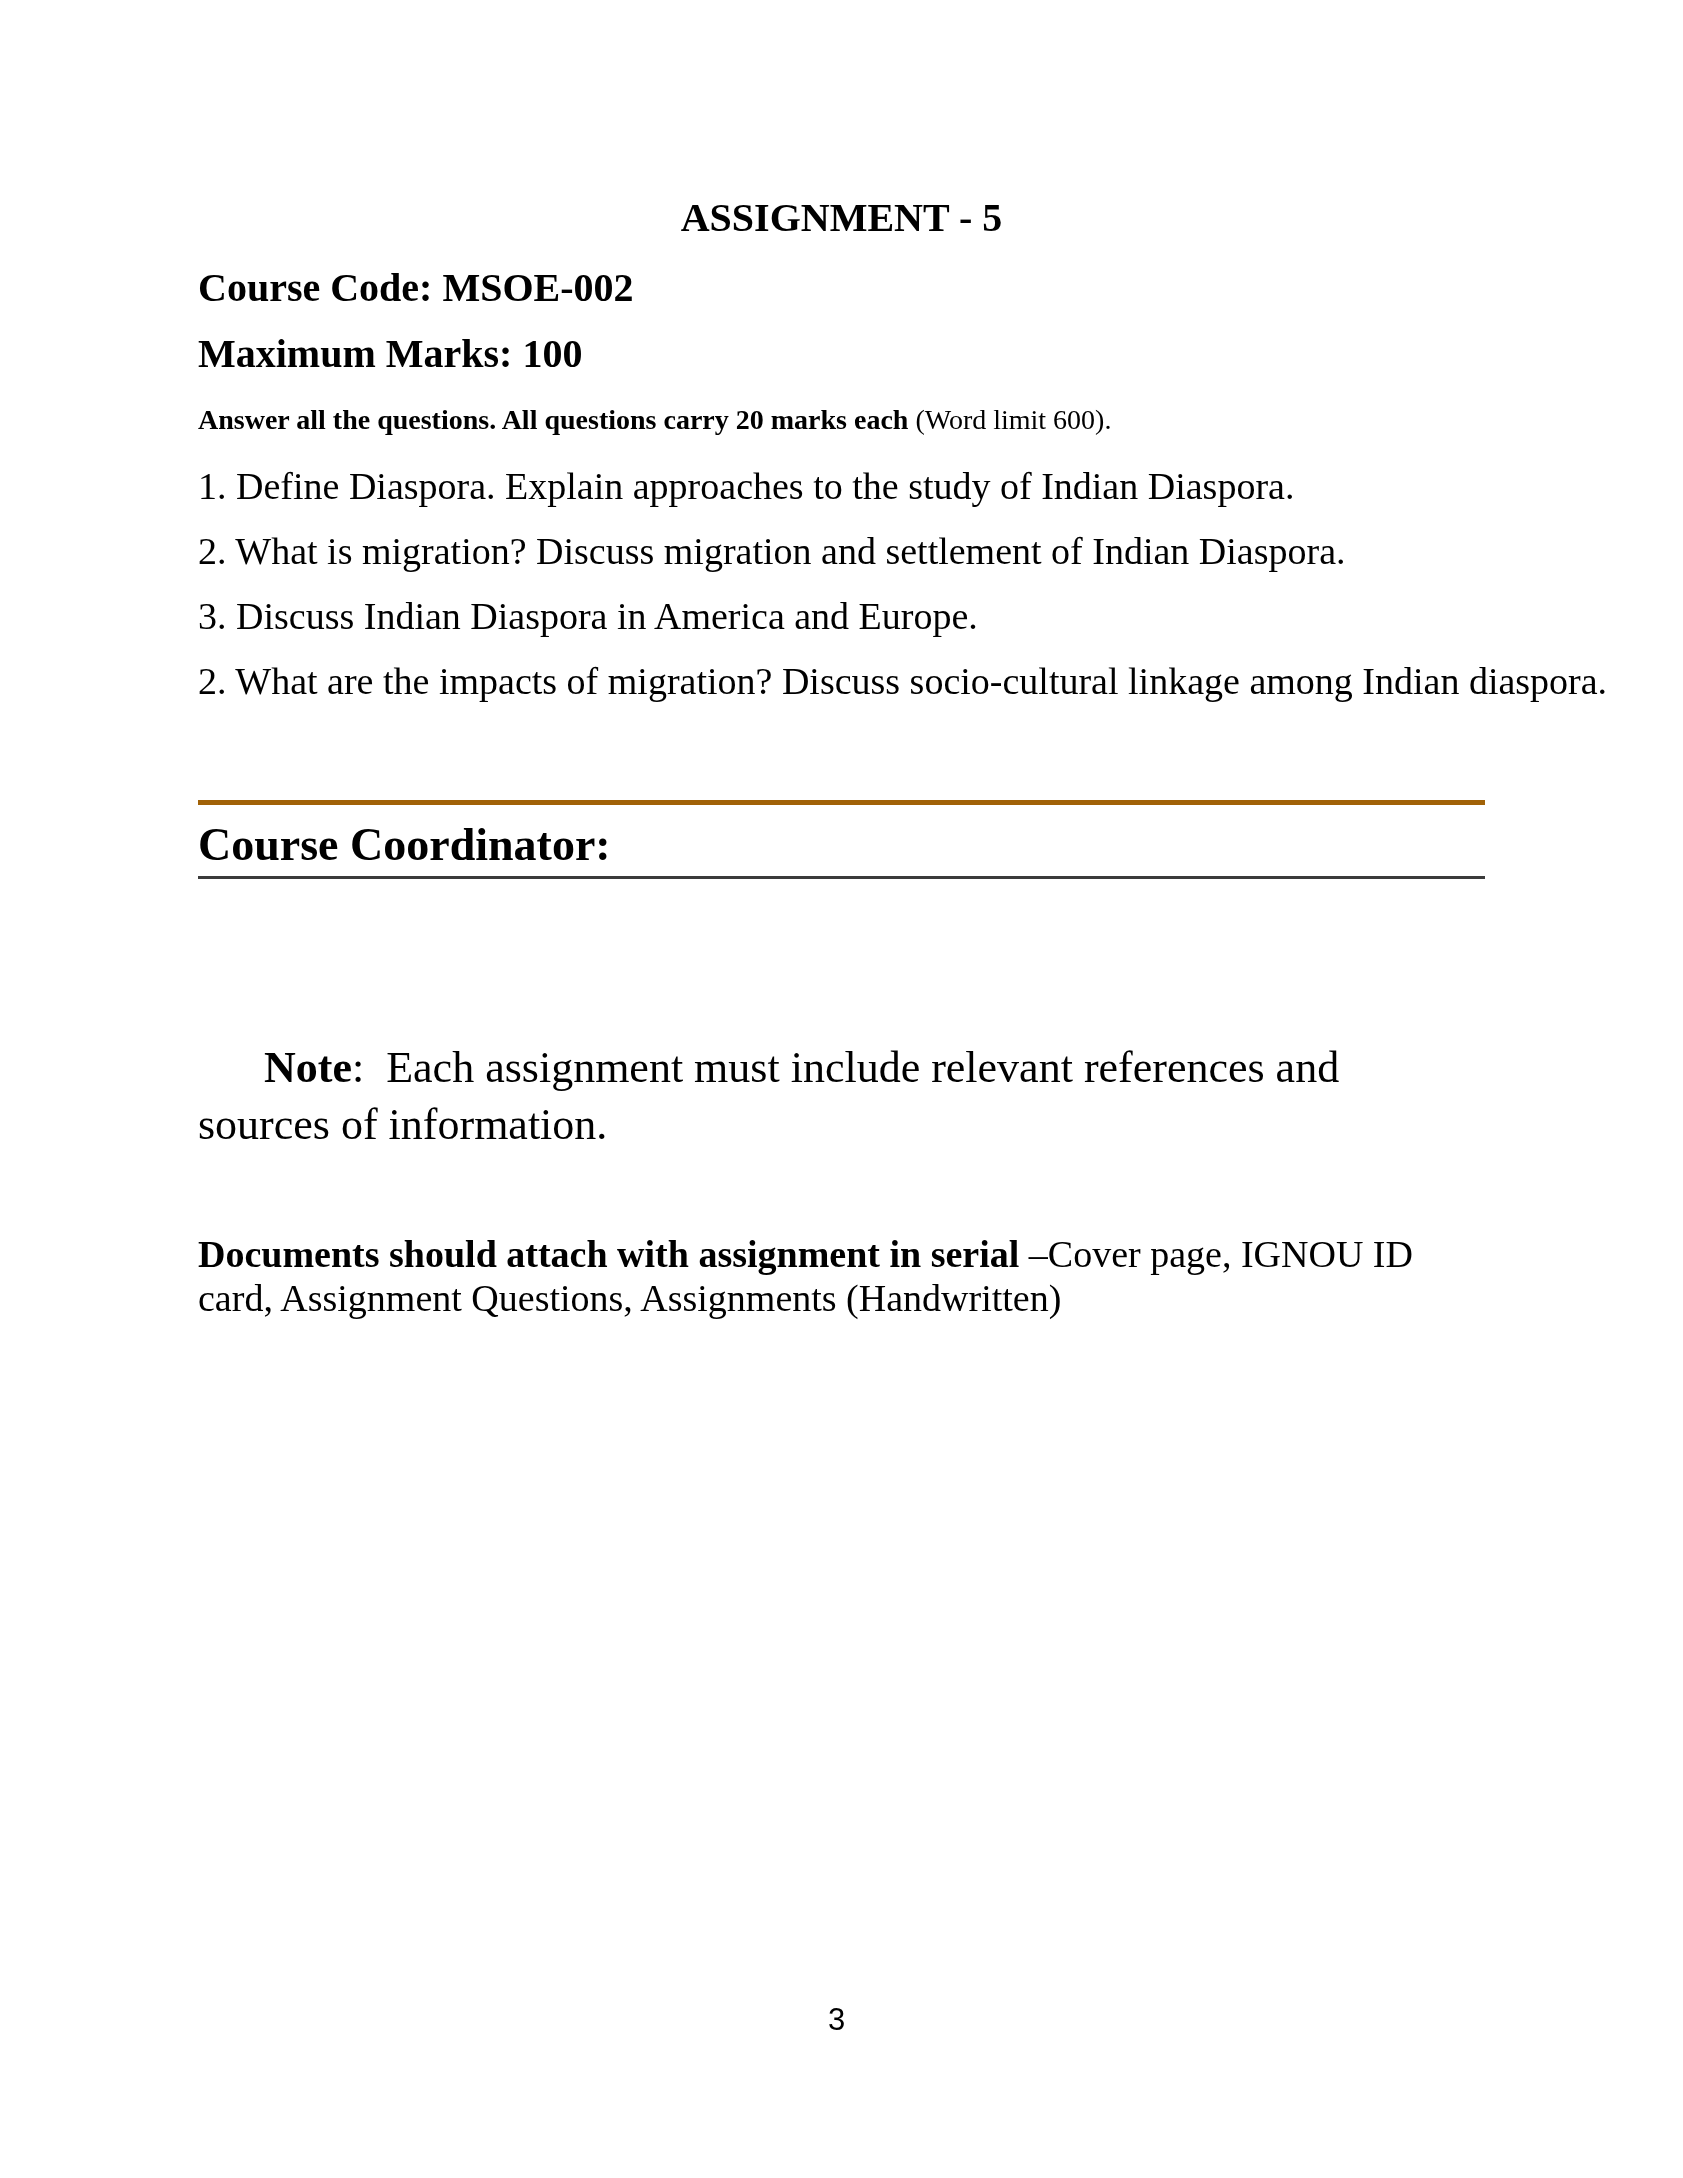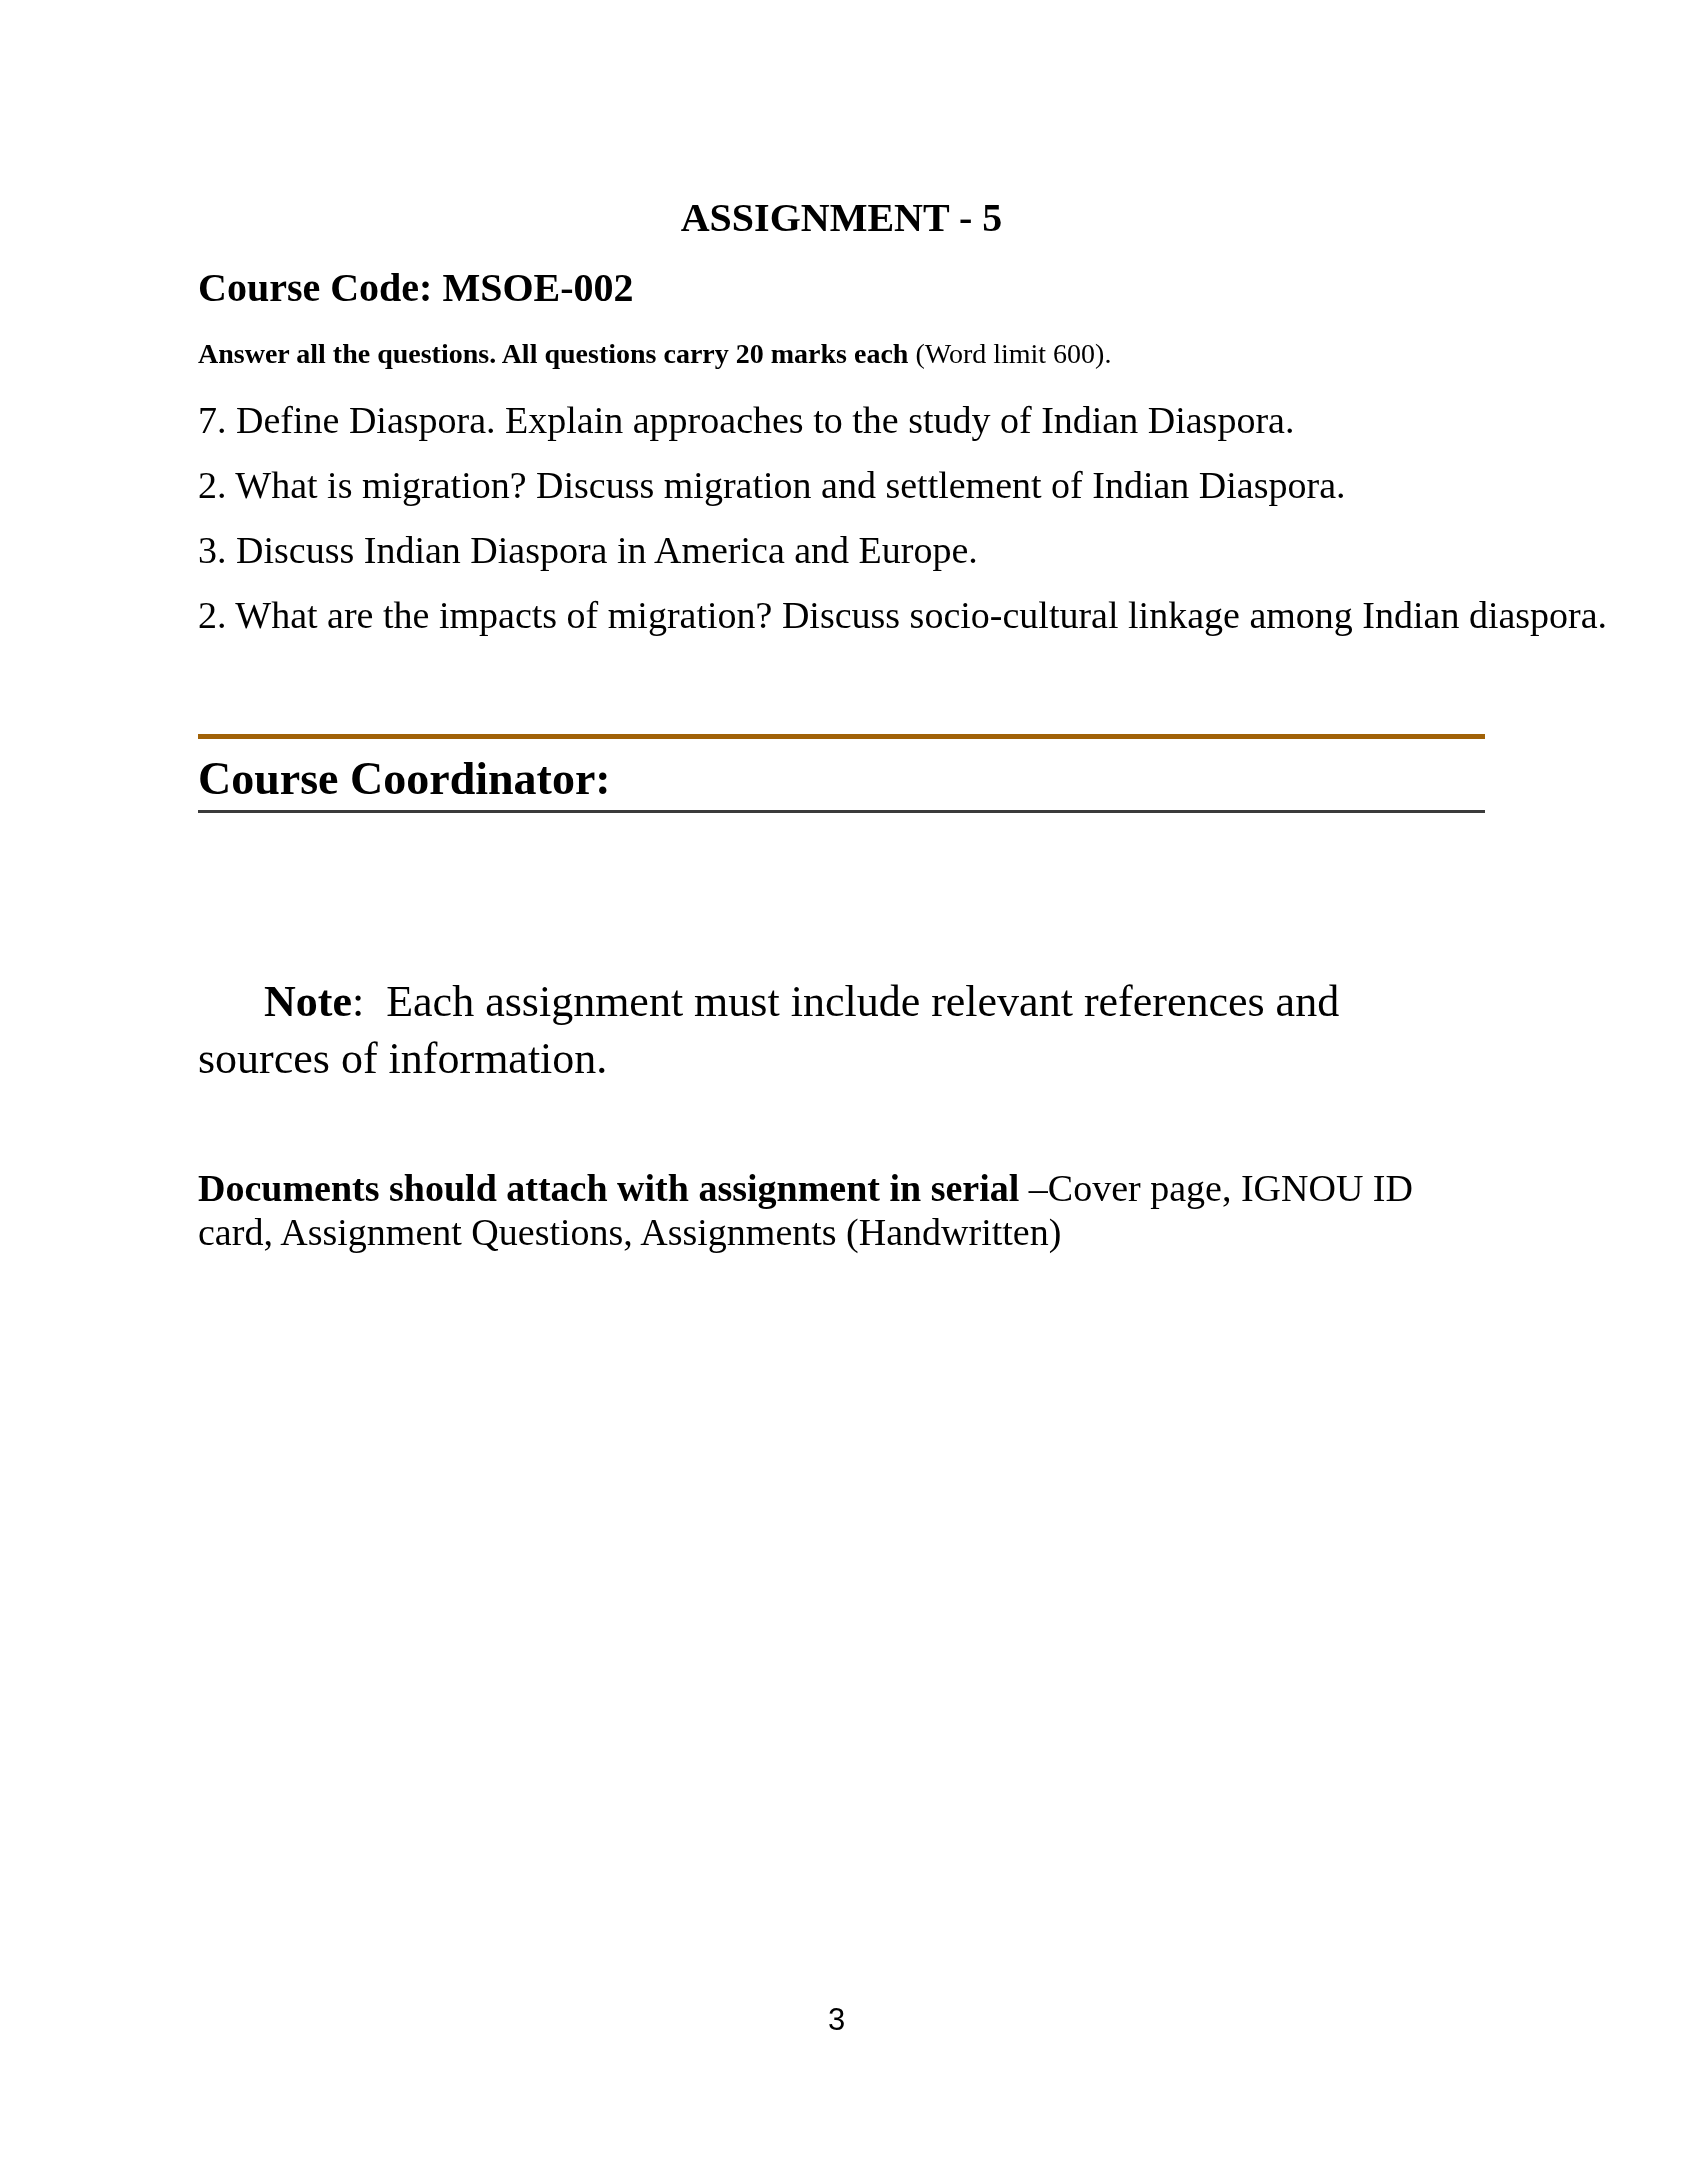--- a/index.html
+++ b/index.html
@@ -82,26 +82,27 @@
 </head>
 <body>
 
 <div class="page">
   <div class="content">
 
     <div class="doc-title">ASSIGNMENT - 5</div>
 
     <div class="meta-line">Course Code: MSOE-002</div>
 
+    <div class="meta-line">Maximum Marks: 100</div>
 
     <div class="instruction">
       <span class="bold">Answer all the questions. All questions carry 20 marks each</span><span> (Word limit 600).</span>
     </div>
 
-    <div class="question">7. Define Diaspora. Explain approaches to the study of Indian Diaspora.</div>
+    <div class="question">1. Define Diaspora. Explain approaches to the study of Indian Diaspora.</div>
     <div class="question">2. What is migration? Discuss migration and settlement of Indian Diaspora.</div>
     <div class="question">3. Discuss Indian Diaspora in America and Europe.</div>
     <div class="question">2. What are the impacts of migration? Discuss socio-cultural linkage among Indian diaspora.</div>
 
     <div class="coordinator-block">
       <div class="coordinator-label">Course Coordinator:</div>
     </div>
 
     <div class="note-para">
       <span class="bold">Note</span><span>:  Each assignment must include relevant references and sources of information.</span>

